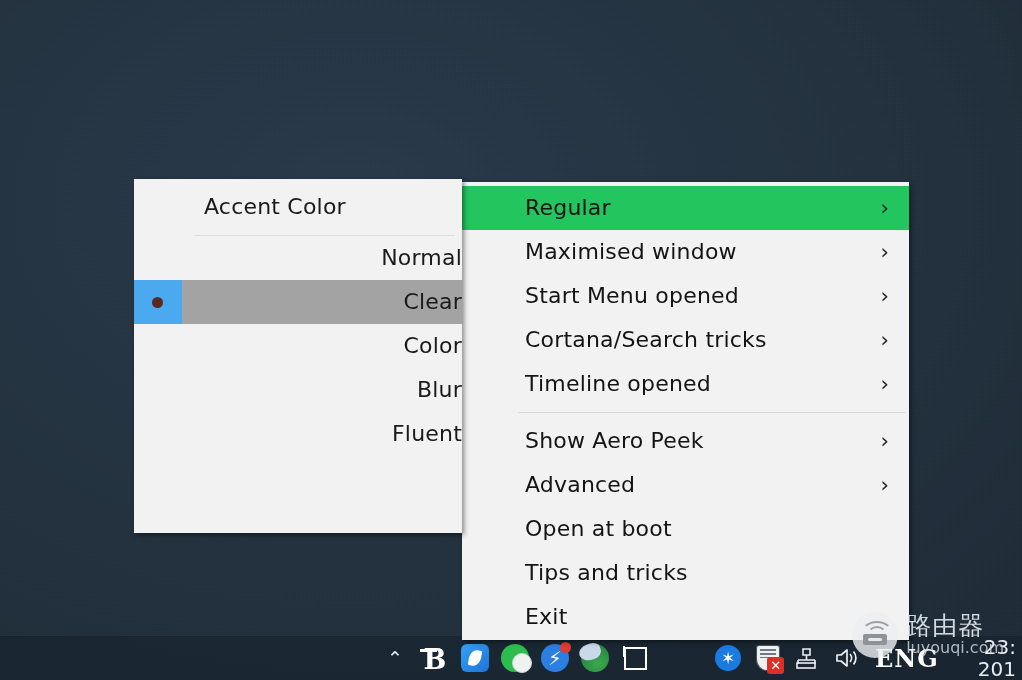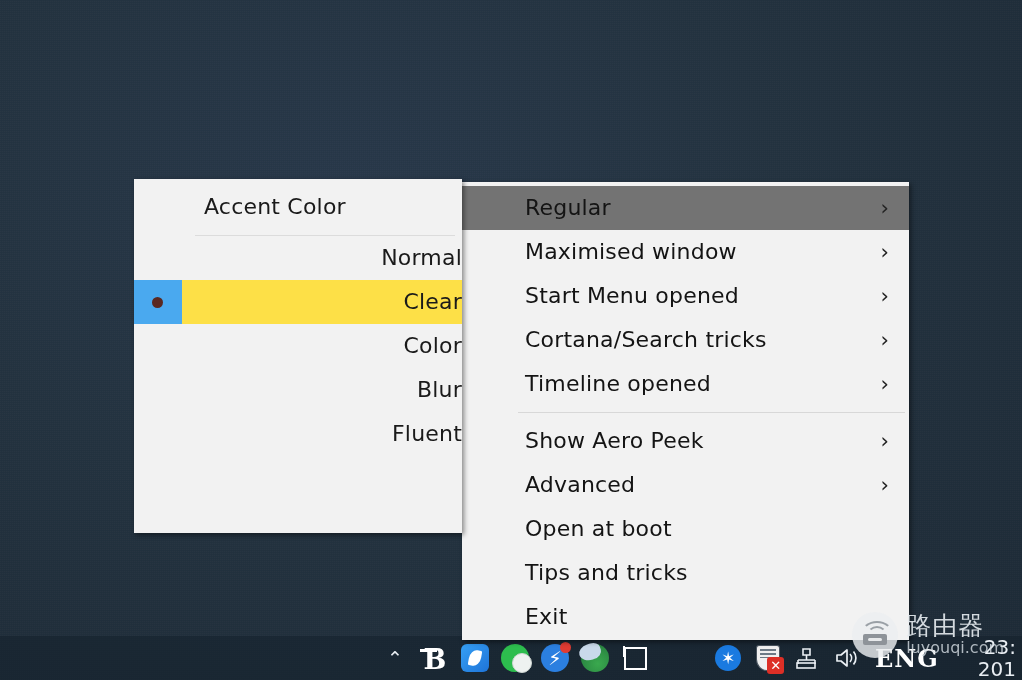--- a/index.html
+++ b/index.html
@@ -67,21 +67,21 @@
     height: 44px;
     line-height: 44px;
     padding-left: 70px;
     font-size: 22px;
     color: #1a1a1a;
     letter-spacing: 0.2px;
     white-space: nowrap;
     text-align: right;
   }
   .sub-item.selected {
-    background: #fde047;
+    background: #a3a3a3;
   }
   .sub-item .icon-cell {
     position: absolute;
     left: 0;
     top: 0;
     width: 48px;
     height: 44px;
   }
   .sub-item.selected .icon-cell {
     background: #4aa9ef;
@@ -109,21 +109,21 @@
     height: 44px;
     line-height: 44px;
     padding-left: 63px;
     padding-right: 46px;
     font-size: 22px;
     color: #141414;
     letter-spacing: 0.2px;
     white-space: nowrap;
   }
   .item.active {
-    background: #737373;
+    background: #22c55e;
   }
   .item .chev {
     position: absolute;
     right: 20px;
     top: 0;
     height: 44px;
     line-height: 44px;
     font-size: 21px;
     color: #232323;
     font-family: "DejaVu Sans", sans-serif;

